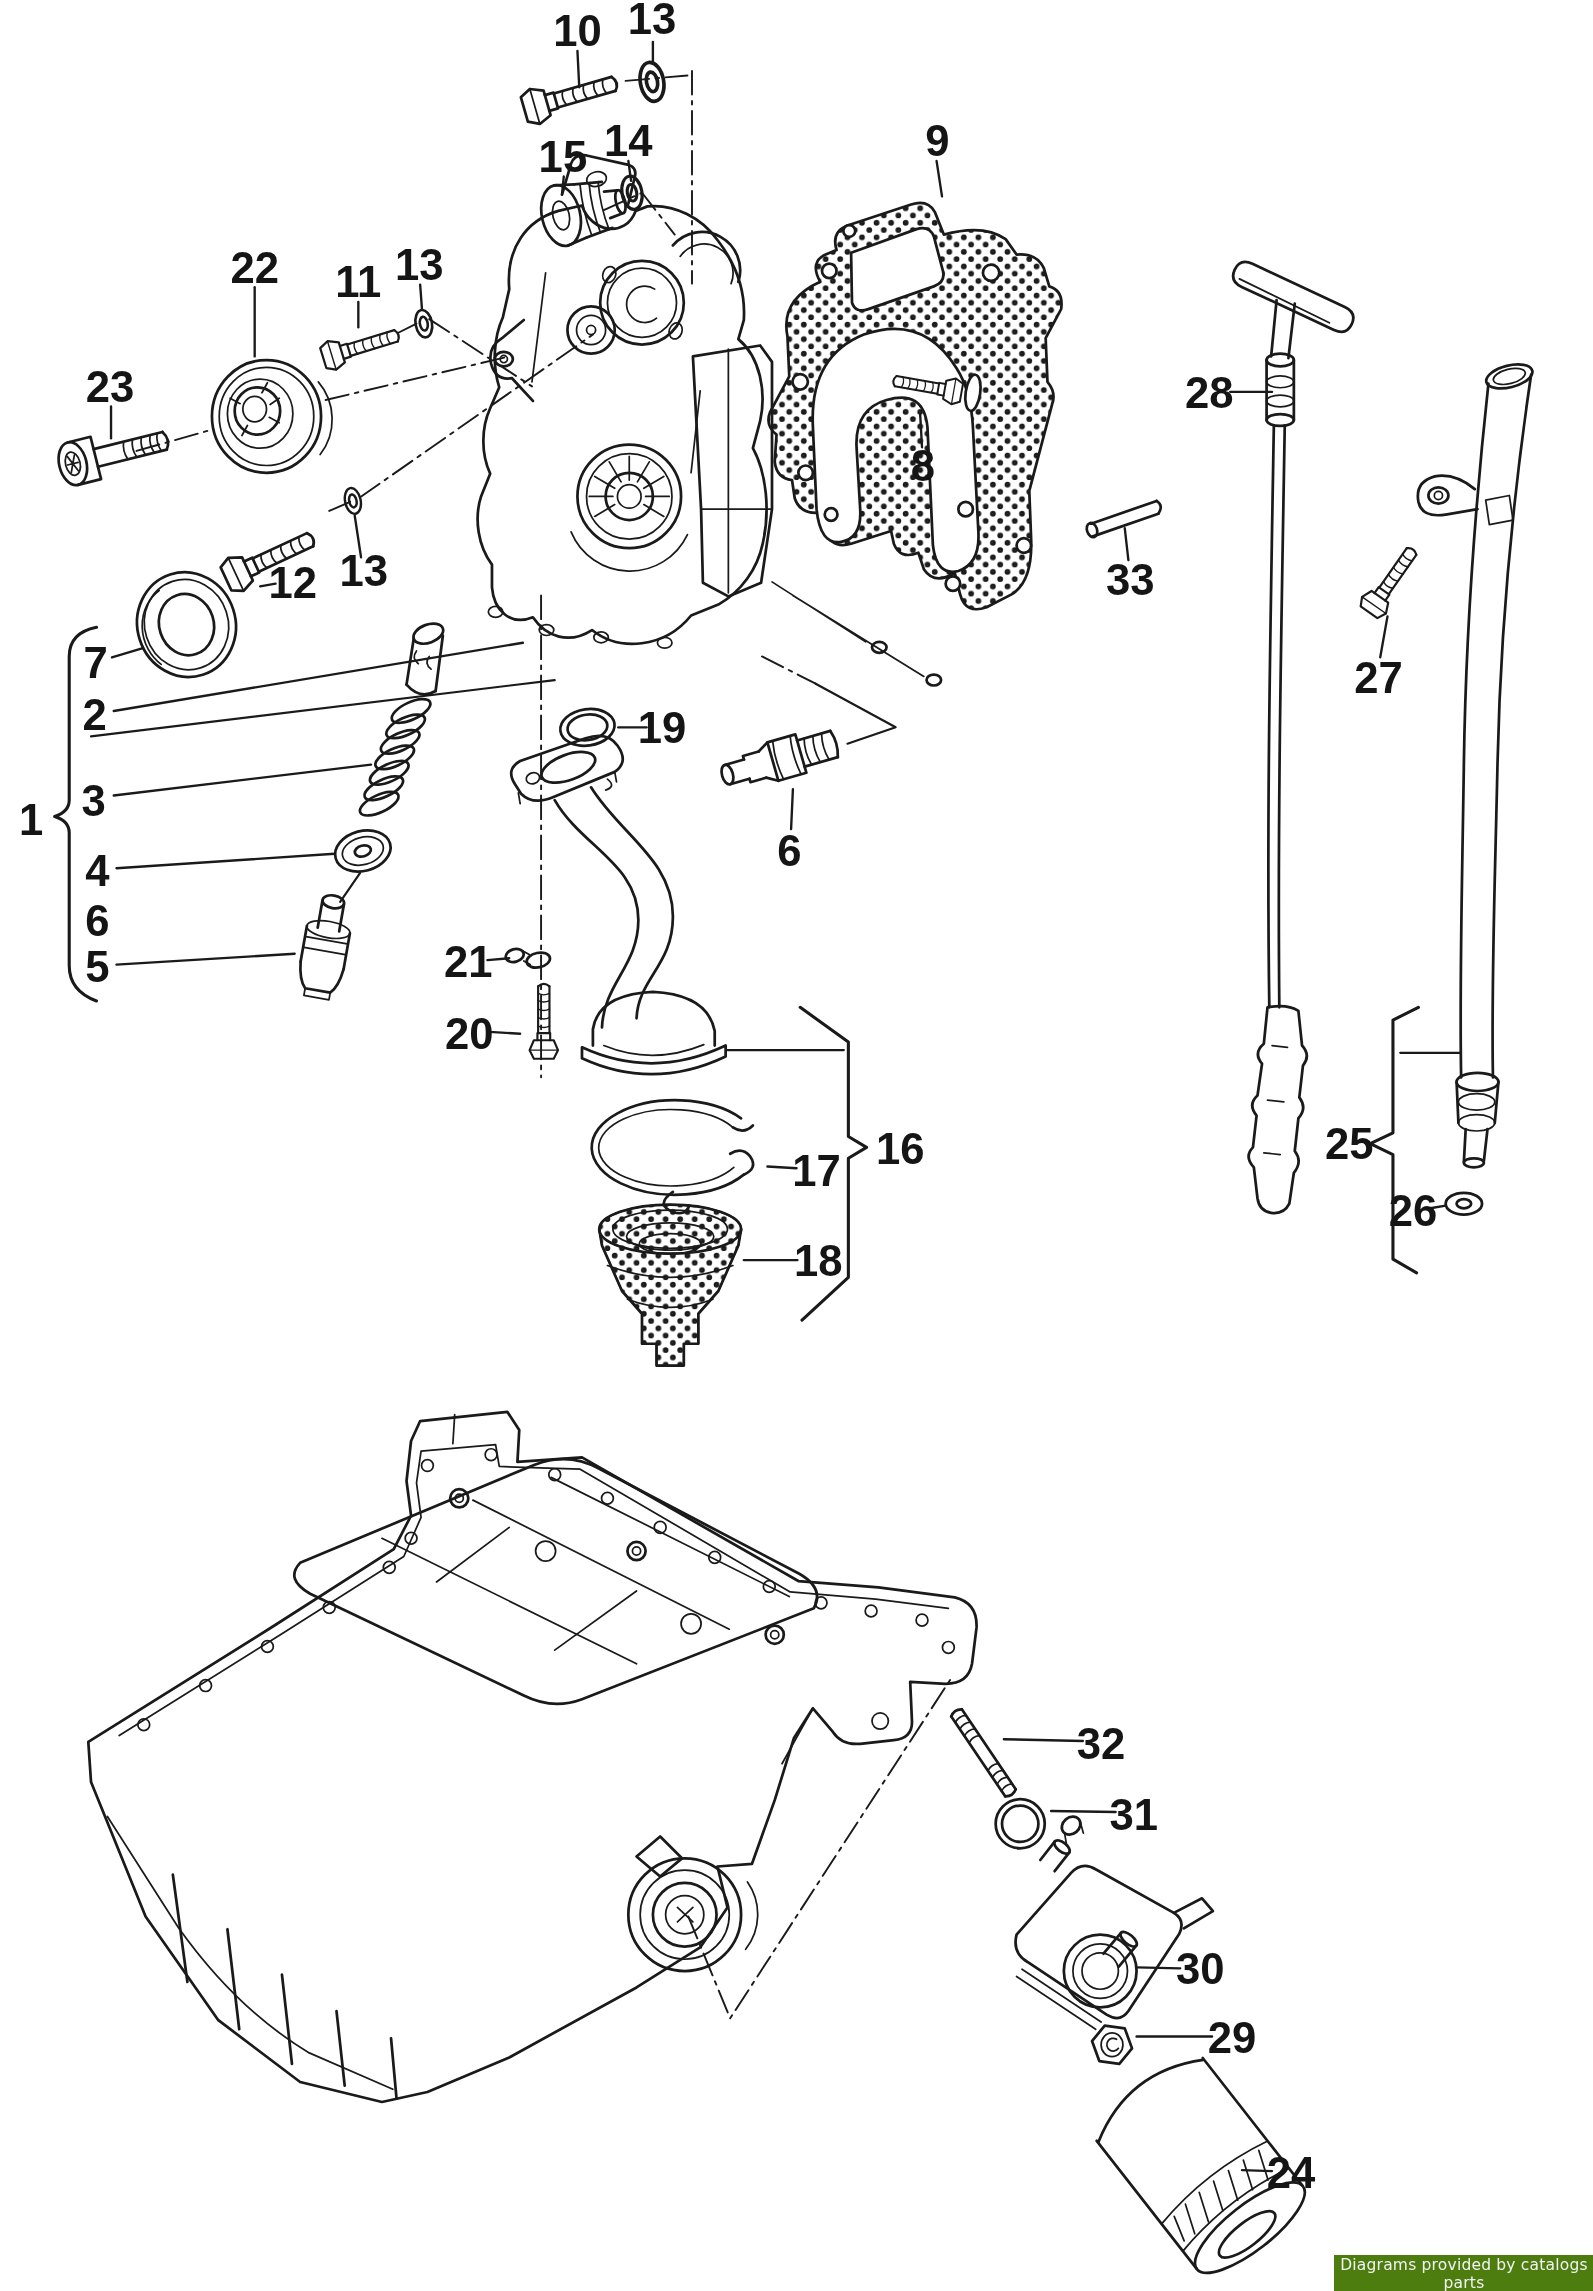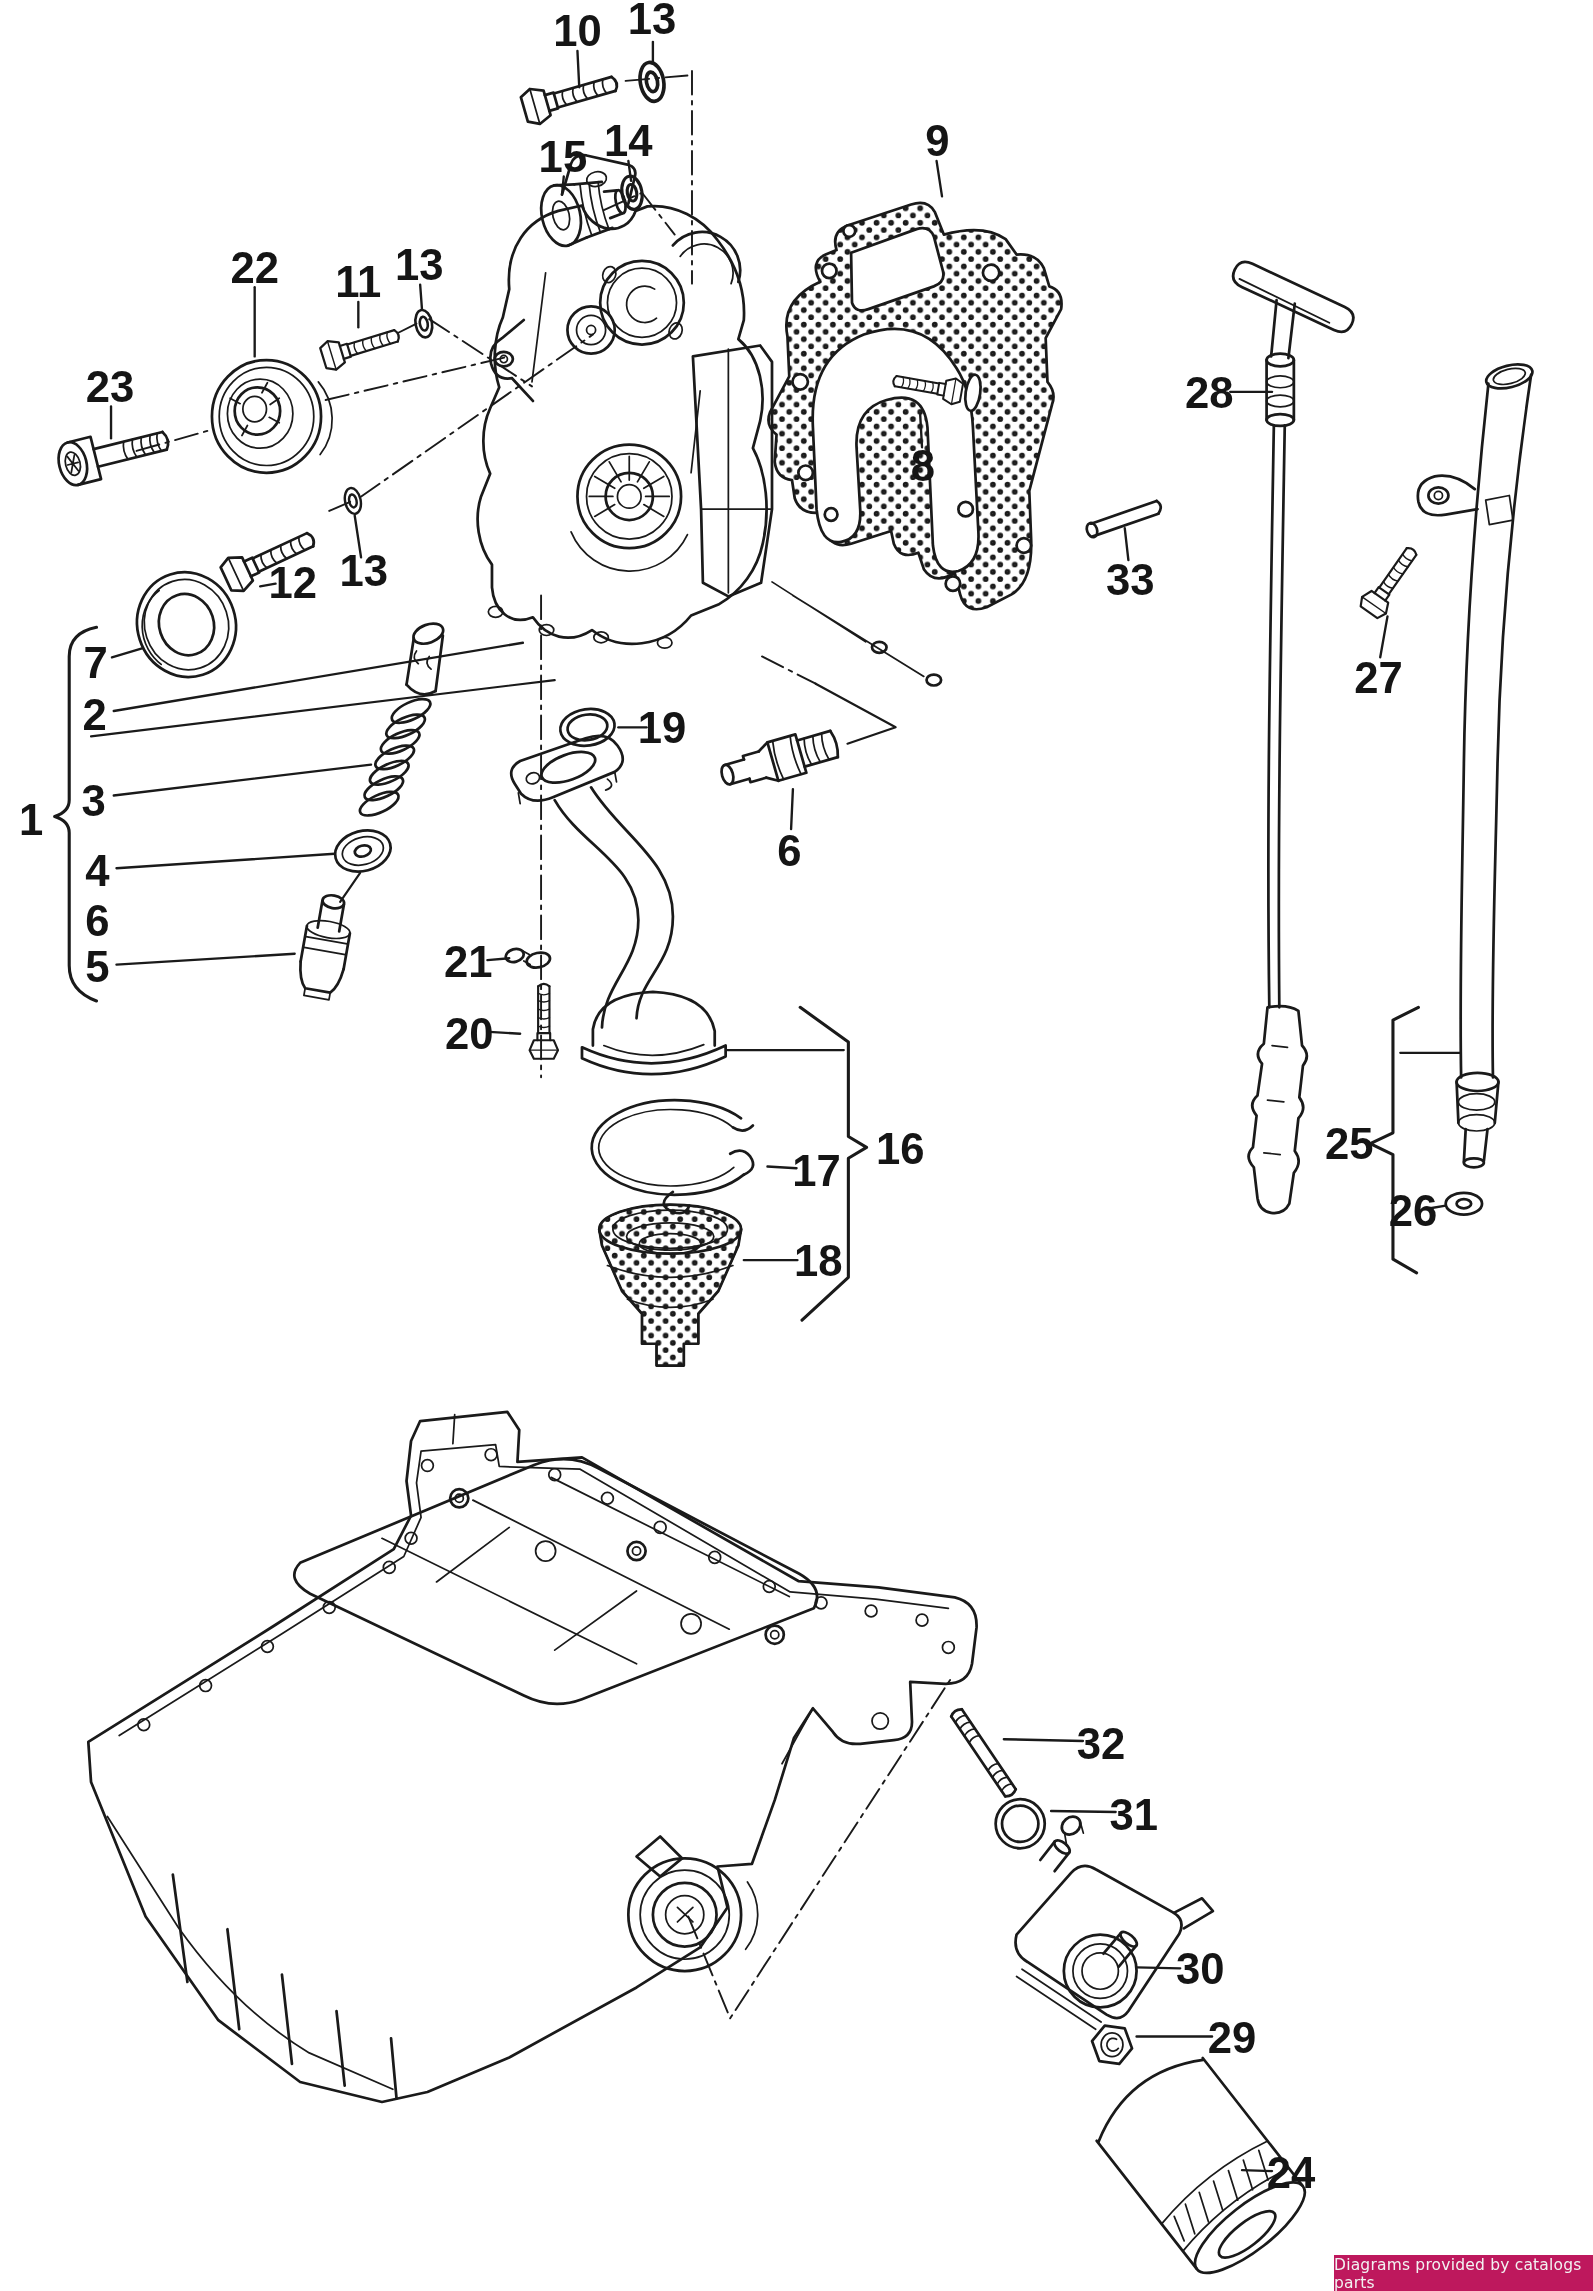--- a/index.html
+++ b/index.html
@@ -444,17 +444,17 @@
         <text x="1247" y="1996" dy="17" class="plabel">31</text>
         <polyline points="1298,2165 1250,2164" class="leader"></polyline>
         <text x="1320" y="2165" dy="17" class="plabel">30</text>
         <polyline points="1333,2240 1250,2240" class="leader"></polyline>
         <text x="1355" y="2241" dy="17" class="plabel">29</text>
         <polyline points="1399,2388 1366,2387" class="leader"></polyline>
         <text x="1420" y="2390" dy="17" class="plabel">24</text>
       </g>
 </svg>
 
-<div id="watermark" style="left: 1334px; top: 2255px; width: 260px; height: 37px; background: #be185d; color: rgb(242, 242, 242);">
+<div id="watermark" style="left: 1334px; top: 2255px; width: 260px; height: 37px; background: #4d7c0f; color: rgb(242, 242, 242); text-align: center;">
   <span>Diagrams provided by catalogs parts</span>
 </div>
 </div>
 
 
 </body></html>

